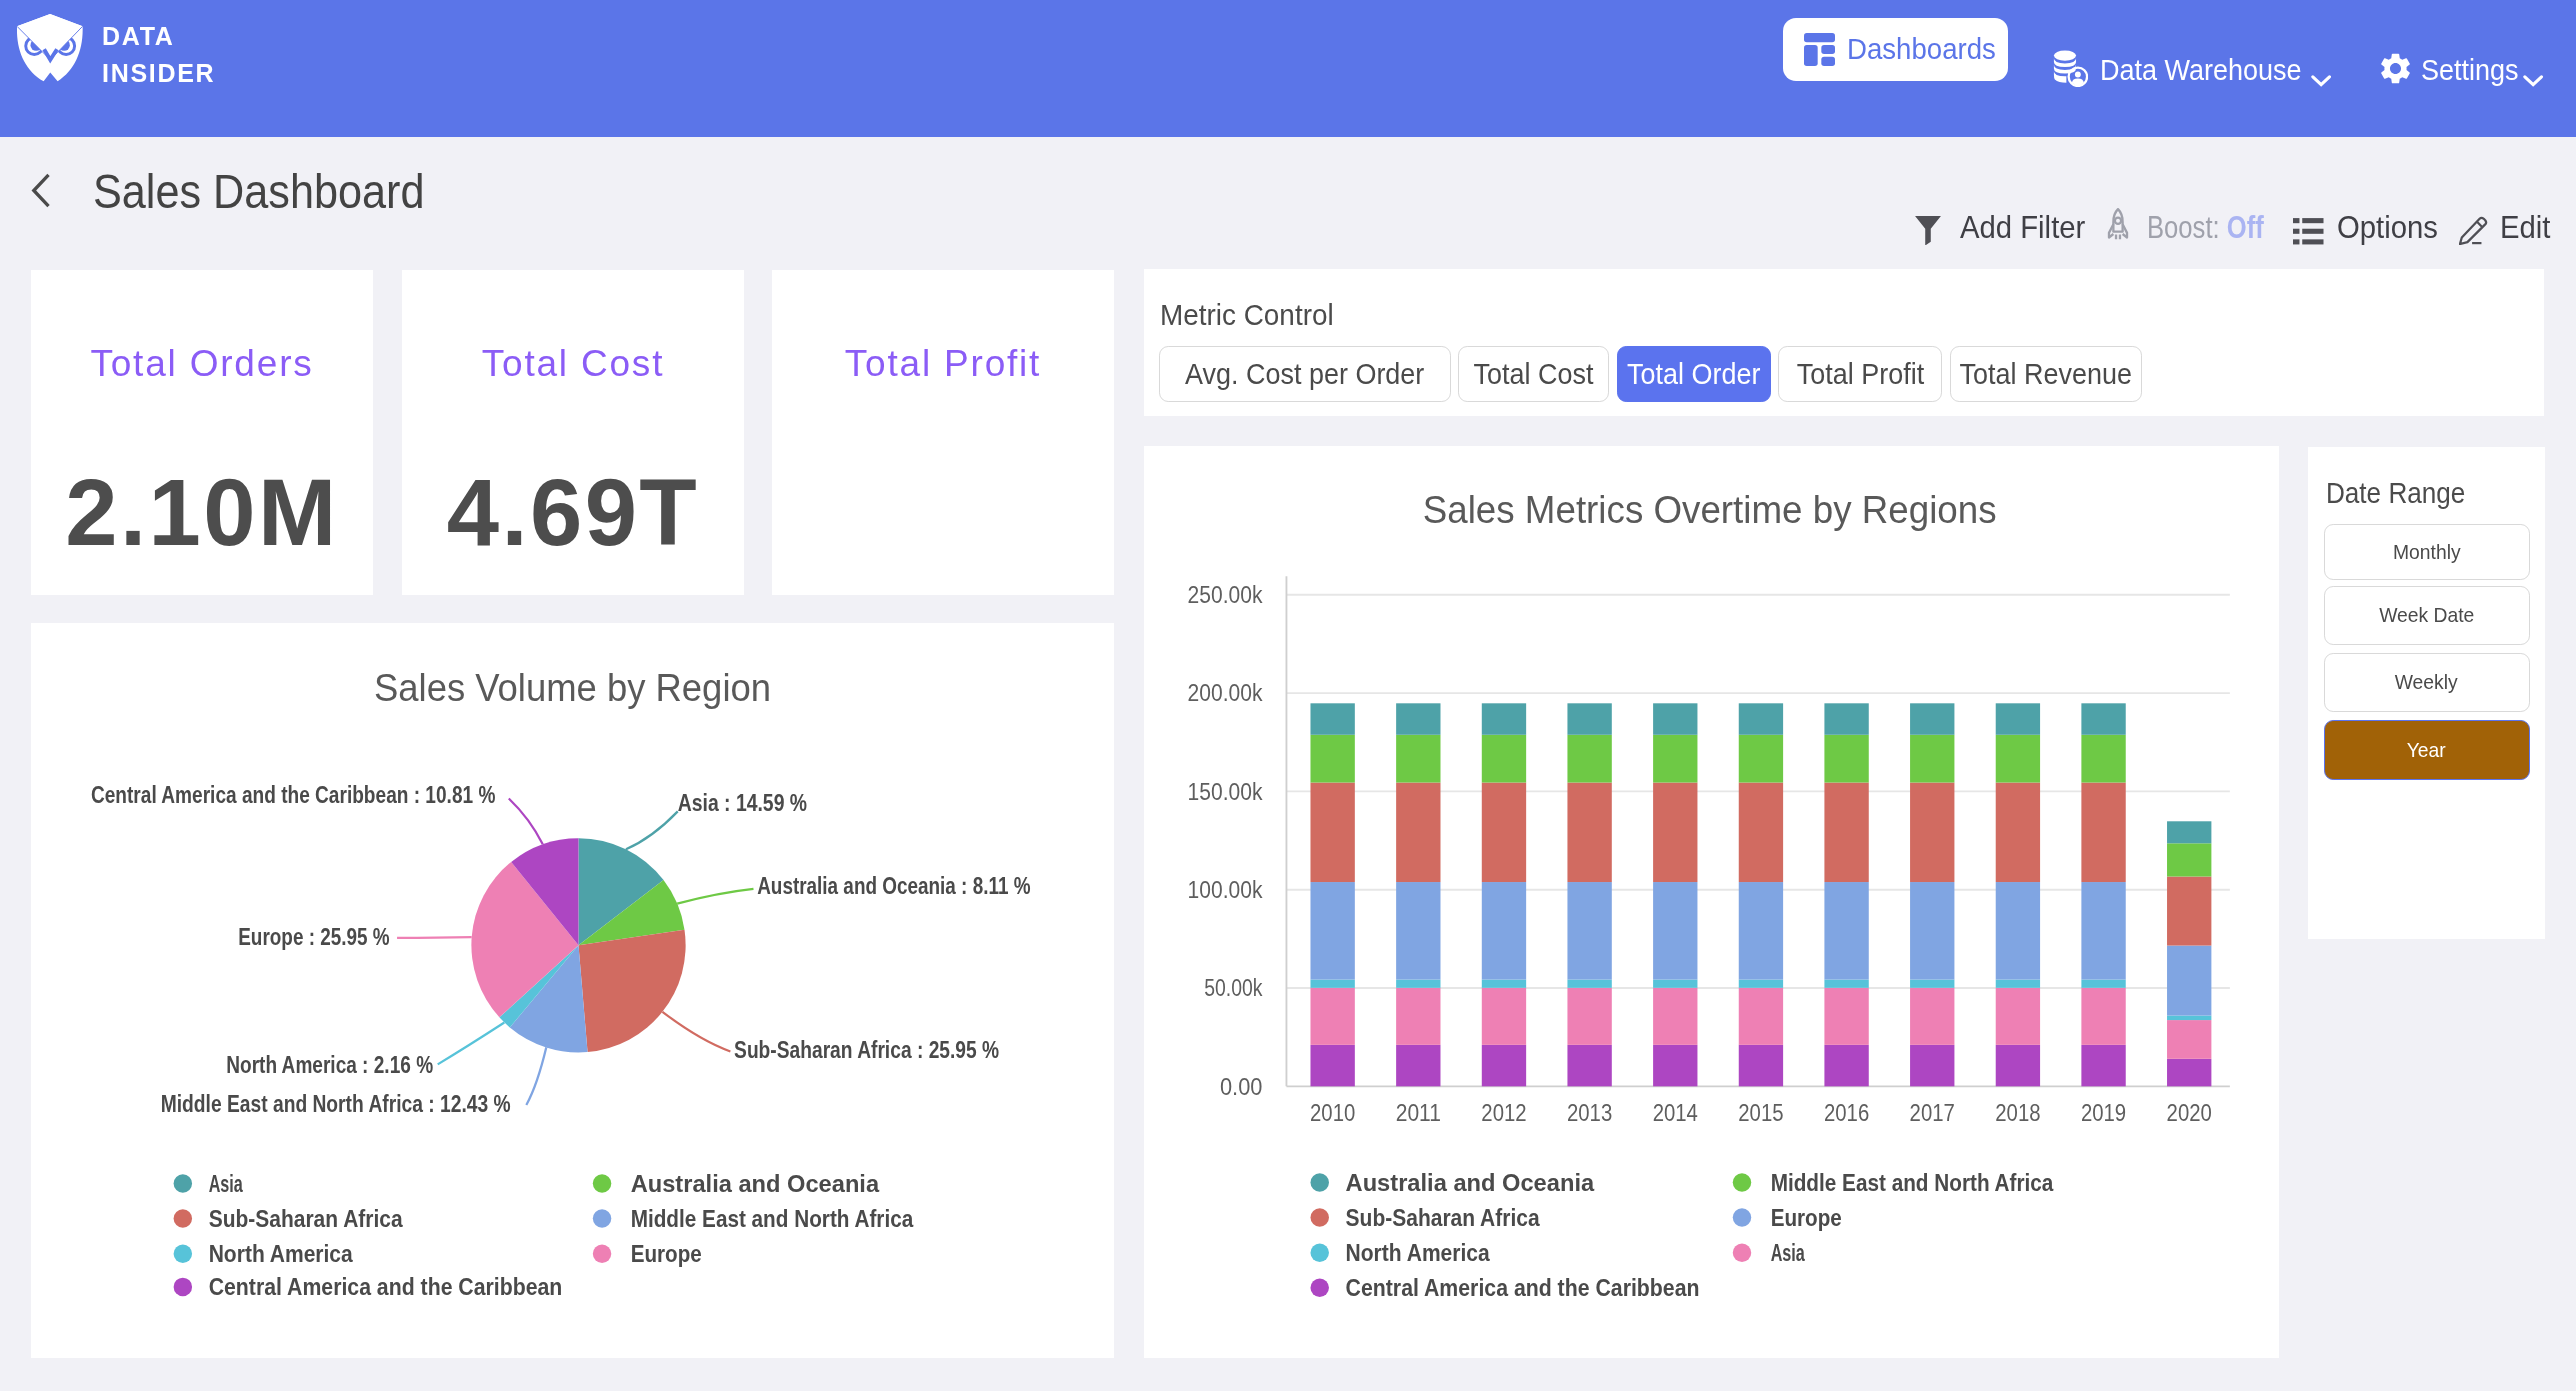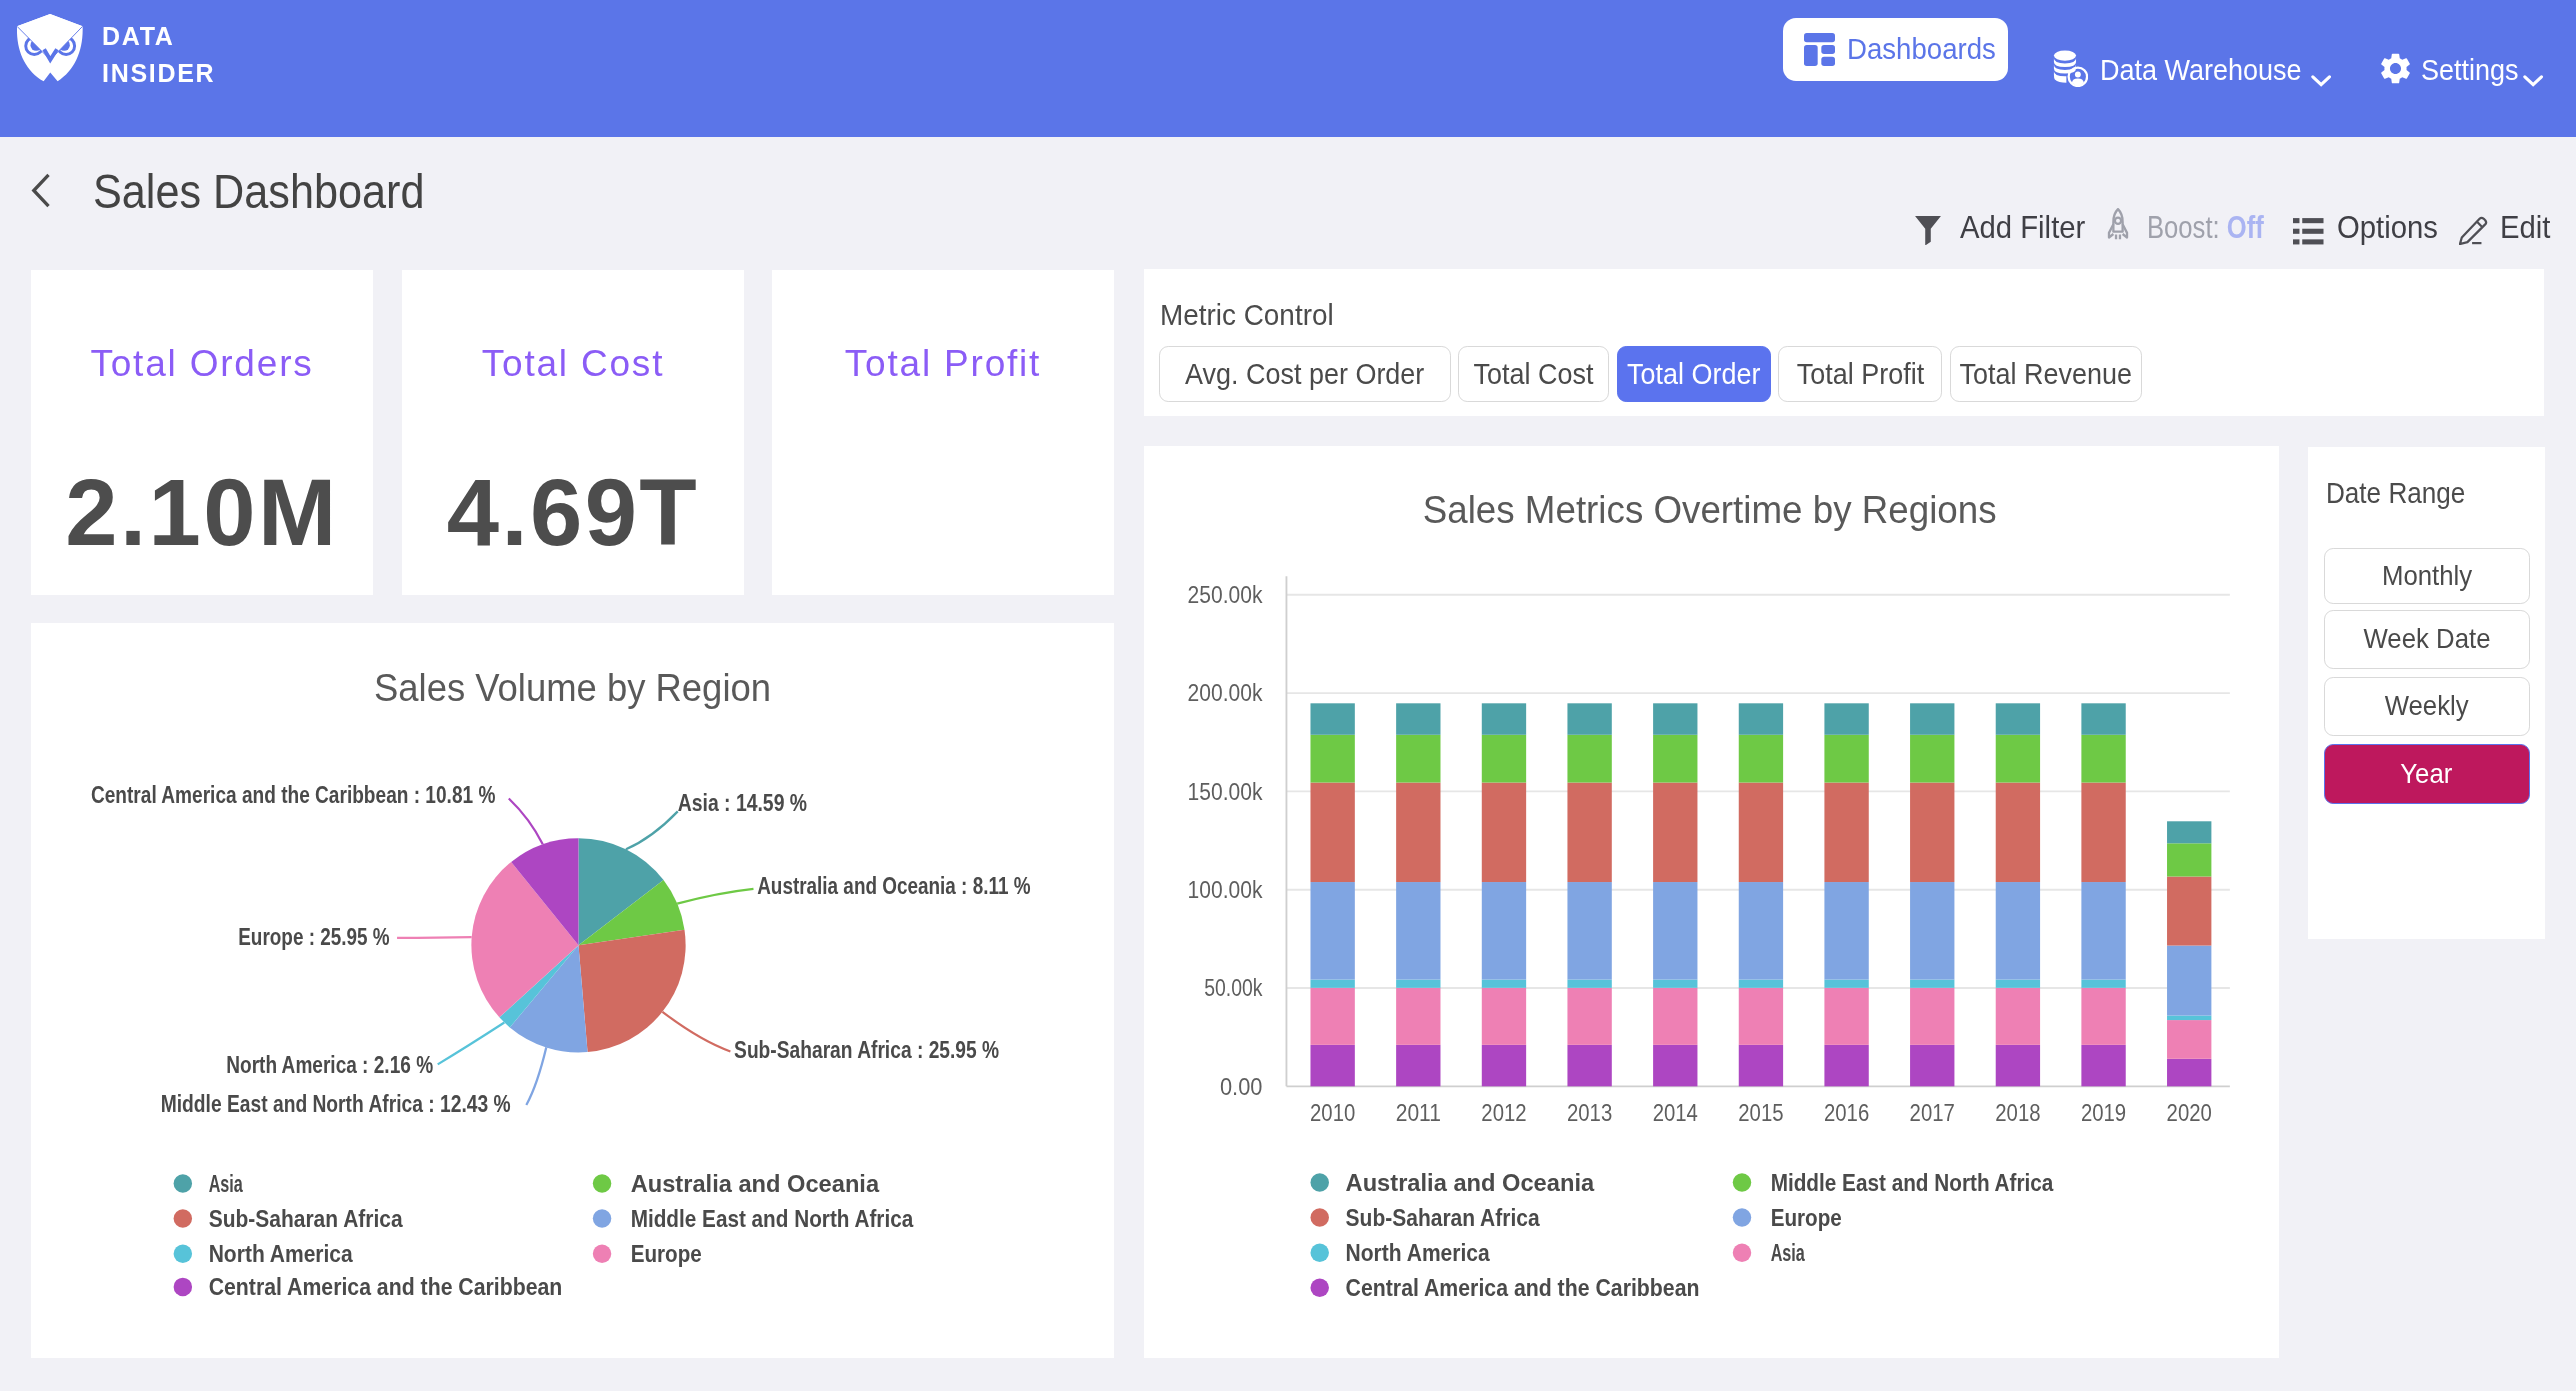--- a/index.html
+++ b/index.html
@@ -15,22 +15,22 @@
 .sqz96 { display:inline-block; transform:scaleX(0.96); transform-origin:left center; white-space:nowrap; }
 .sqz84 { display:inline-block; transform:scaleX(0.84); transform-origin:left center; white-space:nowrap; }
 .page-title { position:absolute; left:93px; top:164px; font-size:48px; color:#434343; transform:scaleX(0.9); transform-origin:left center; }
 .hdr-item { position:absolute; top:172px; height:37px; display:flex; align-items:flex-end; color:#3f3f45; font-size:30.5px;margin-top:36px; }
 .kpi { width:342px; height:325px; top:270px; text-align:center; }
 .kpi .lbl { position:absolute; top:73px; width:100%; font-size:37px; color:#8b5cf6; letter-spacing:1.8px; }
 .kpi .val { position:absolute; top:170px; width:100%; font-size:94px; font-weight:bold; color:#4d4d4d; letter-spacing:2.4px;margin-top:19px; }
 .btn { display:inline-block; height:56px; line-height:54px; text-align:center; border:1.8px solid #d9d9d9; border-radius:9.2px; background:#fff; color:#4a4a4a; font-size:29px; white-space:nowrap; }
 .btn.sel { background:#5b73ee; border-color:#5b73ee; color:#fff; }
 .btn > span { display:inline-block; transform:scaleX(0.93); transform-origin:center; }
-.dr-btn { position:absolute; left:15.7px; width:206px; height:56px; line-height:54px; text-align:center; border:1.8px solid #d9d9d9; border-radius:9.2px; background:#fff; color:#4a4a4a; font-size:28px;margin-top:24px; }
-.dr-btn.sel { background:#be185d; border-color:#5b73ee; color:#fff; }
+.dr-btn { position:absolute; left:15.7px; width:206px; height:56px; line-height:54px; text-align:center; border:1.8px solid #d9d9d9; border-radius:9.2px; background:#fff; color:#4a4a4a; font-size:21px; }
+.dr-btn.sel { background:#a16207; border-color:#5b73ee; color:#fff; }
 .dr-btn > span { display:inline-block; transform:scaleX(0.92); transform-origin:center; }
 text { font-family:"Liberation Sans", sans-serif; }
 </style>
 </head>
 <body>
 <div class="nav">
   <svg class="abs" style="left:16.6px;top:13px" width="68" height="79" viewBox="0 0 74 86">
     <path d="M36 1 L71.4 14.5 C72.4 40 63.4 62 44.2 74.4 L36.2 64.8 L29 74.4 C8 62 -1 40 0 14.5 Z" fill="#fff"></path>
     <circle cx="18.8" cy="35.8" r="9.3" fill="none" stroke="#5b75e8" stroke-width="3.2"></circle>
     <circle cx="53.4" cy="35.8" r="9.3" fill="none" stroke="#5b75e8" stroke-width="3.2"></circle>

